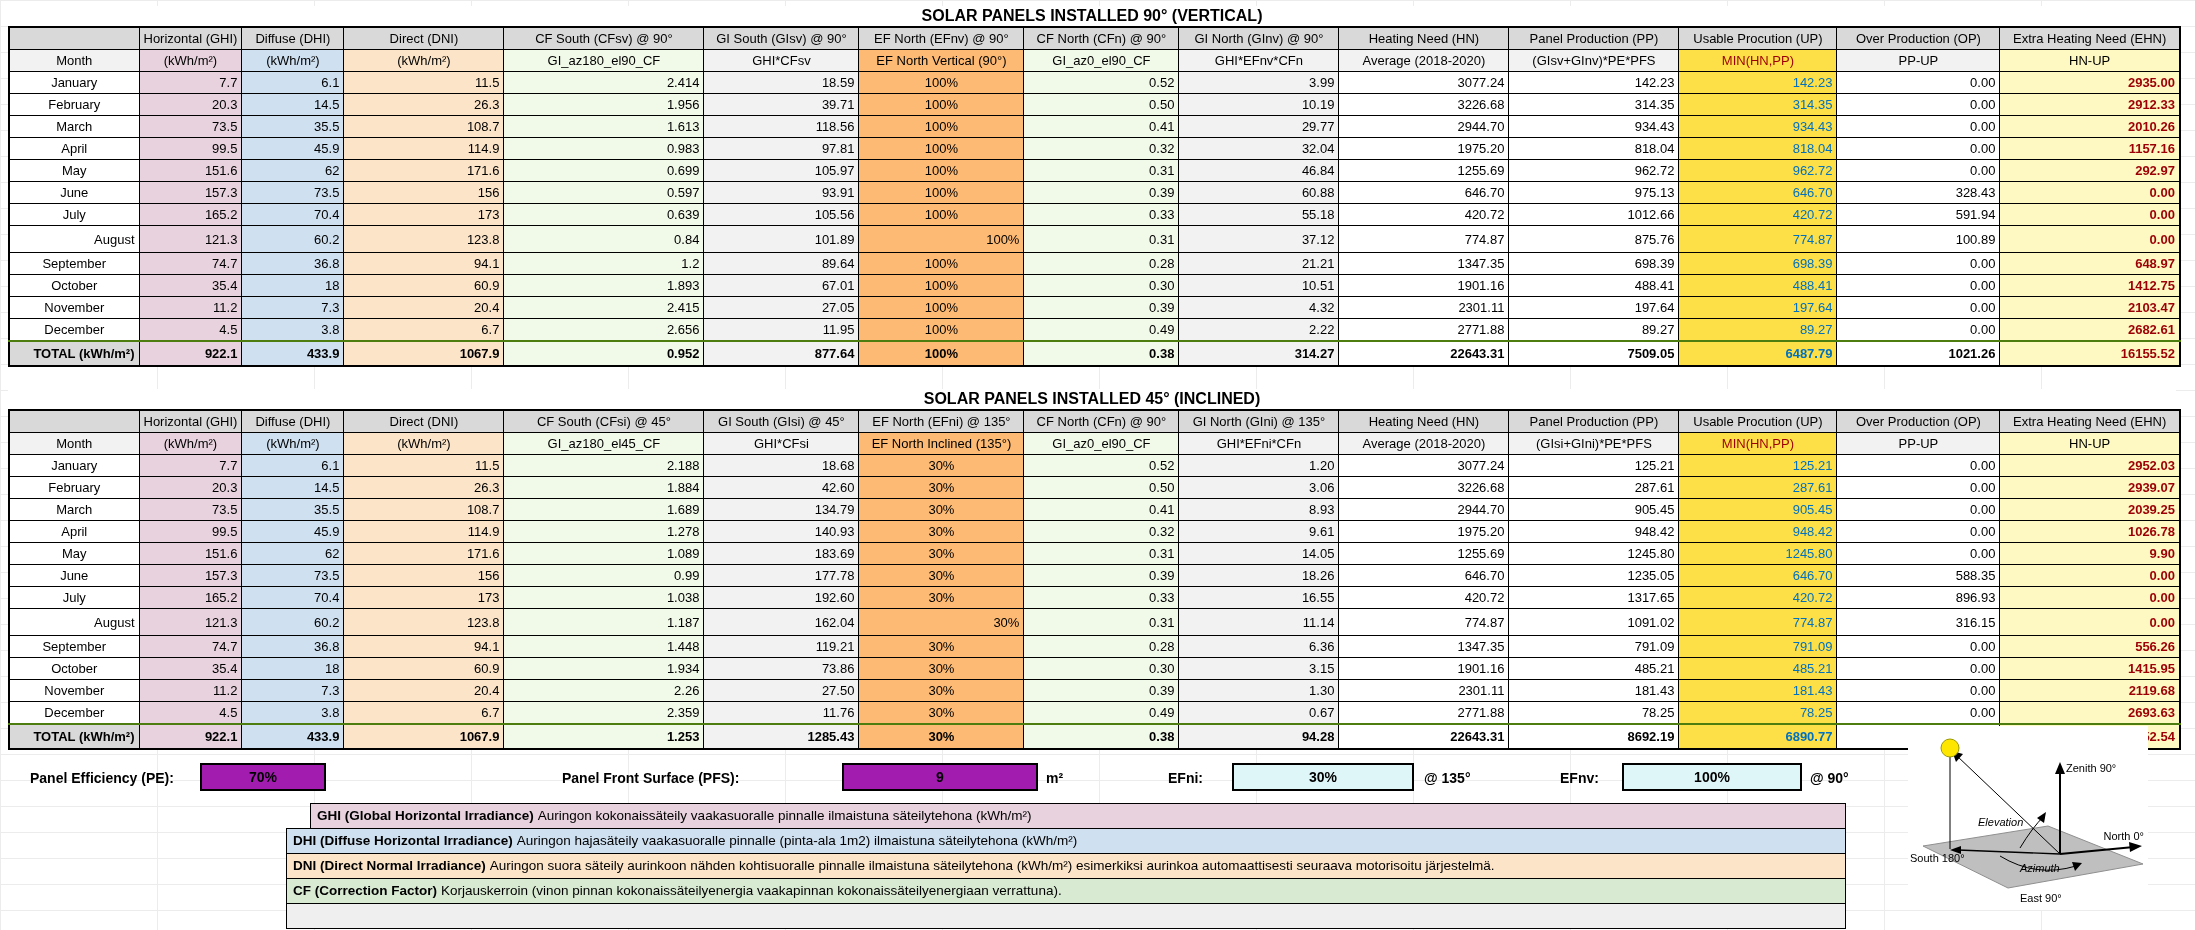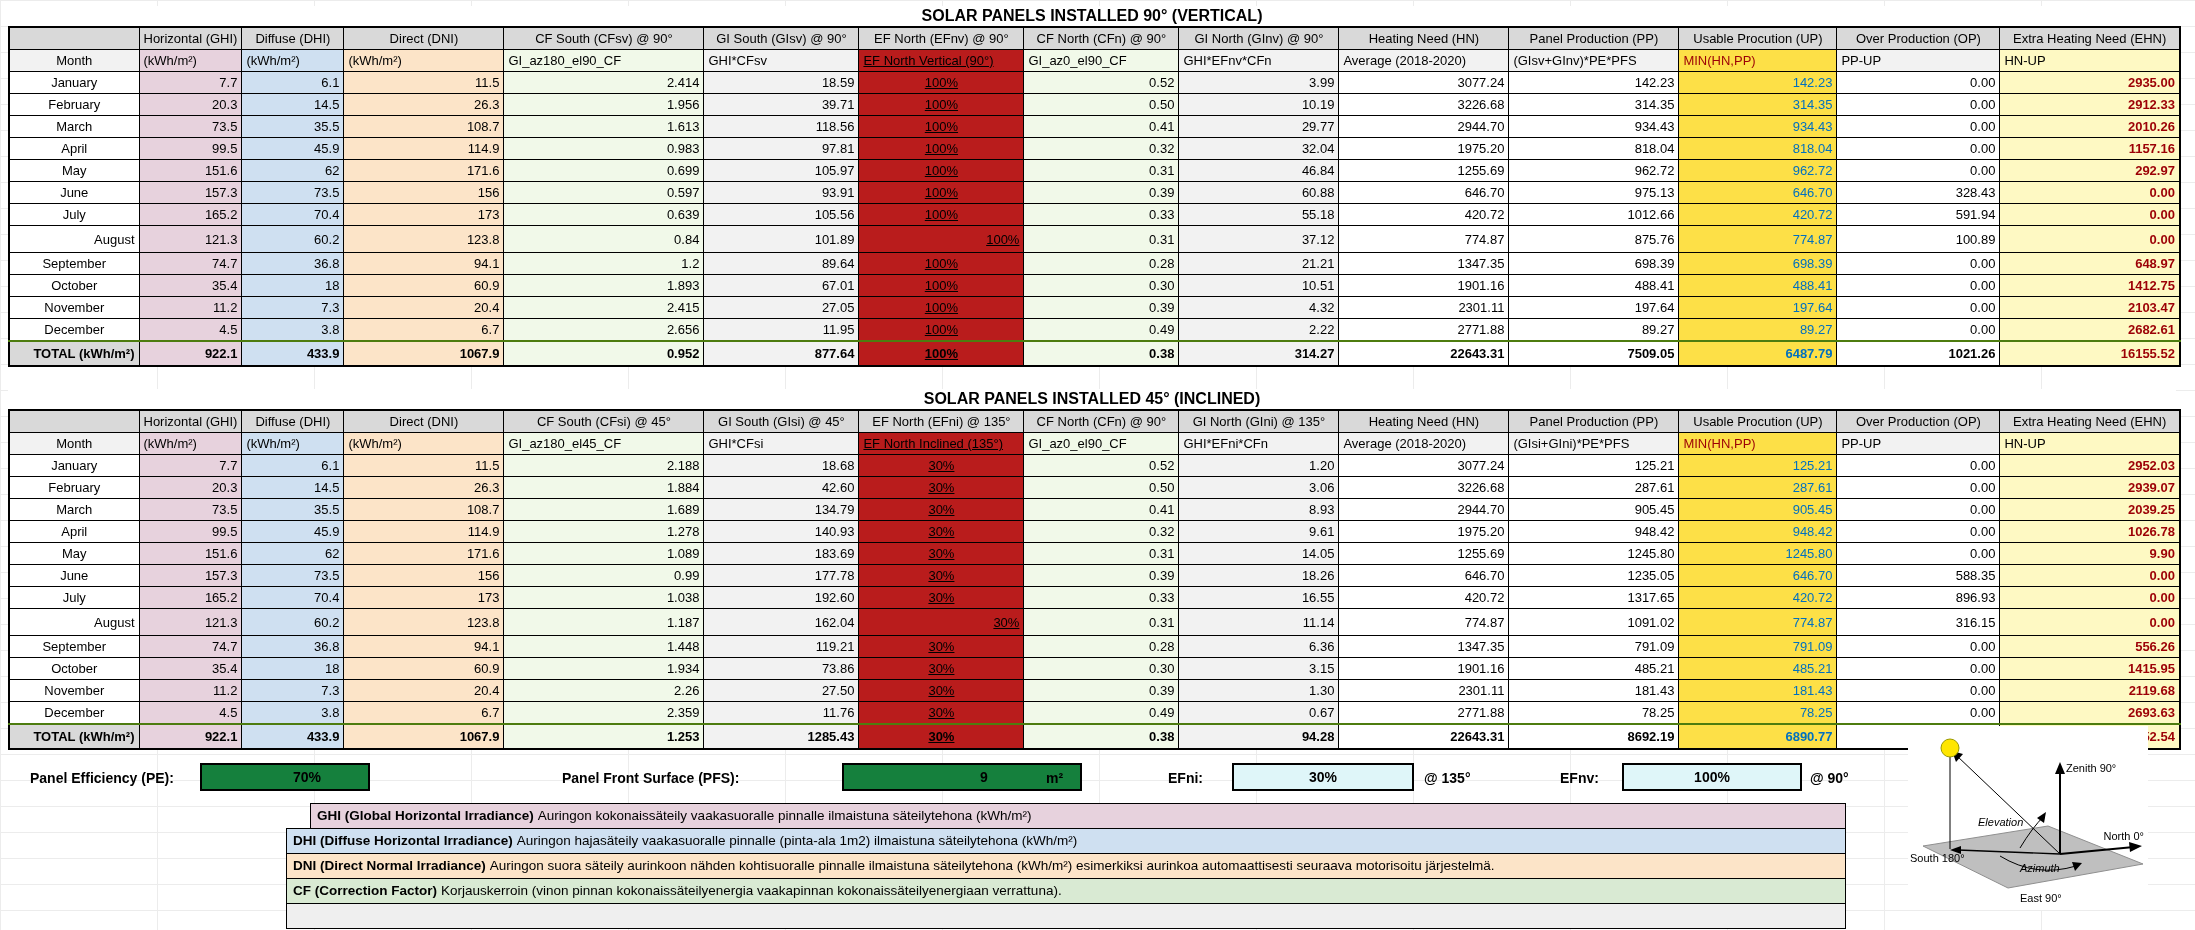--- a/index.html
+++ b/index.html
@@ -9,44 +9,44 @@
     background-size:157px 26px;
     font-family:"Liberation Sans",sans-serif;
   }
   .ttl{width:2168px;margin-left:8px;text-align:center;font-weight:bold;font-size:16px;height:20px;line-height:20px;background:#fff;}
   .ttl1{margin-top:6px;}
   .ttl2{margin-top:22px;}
   table.sheet{border-collapse:collapse;table-layout:fixed;margin-left:8px;background:#fff;border:2px solid #000;}
   table.sheet td,table.sheet th{border:1px solid #000;font-size:13px;font-weight:normal;padding:0 4px;height:21px;overflow:hidden;white-space:nowrap;}
   th.hdr{background:#D9D9D9;font-weight:bold;text-align:center;height:22px;}
   th.subm{background:#F2F2F2;font-weight:bold;text-align:center;}
-  th.sub{text-align:left;}
+  th.sub{text-align:center;}
   td.month{font-weight:bold;text-align:center;background:#fff;}
   td.tlabel{font-weight:bold;text-align:right;background:#D9D9D9;}
   .ar{text-align:right;}
   .ac{text-align:center;}
   .s-pink{background:#E7D2DD;}
   .s-blue{background:#CFE0F1;}
   .s-orange{background:#FCE4C8;}
   .s-green{background:#F1F9E9;}
-  .s-cyan{background:#b91c1c;text-decoration:underline;}
+  .s-cyan{background:#fdba74;}
   .s-gray{background:#F2F2F2;}
   .s-white{background:#FFFFFF;}
   .s-red{background:#fde047;}
   .s-cream{background:#fef9c3;}
   .t-blue{color:#0070C0;}
   .t-darkred{color:#9C0006;}
   td.cell.t-darkred{font-weight:bold;}
   tr.august td{height:26px;text-align:right;}
   td.bighn{font-weight:bold;font-size:14.5px;}
   tr.totrow td{border-top:2px solid #4d7c0f;font-weight:bold;height:23px;}
   .params{position:relative;height:36px;margin-top:10px;font-weight:bold;font-size:14px;}
   .params .pl{position:absolute;top:5px;height:26px;line-height:26px;}
   .params .pbox{position:absolute;top:3px;height:24px;line-height:24px;border:2px solid #000;text-align:center;}
-  .box-gray{background:#15803d;padding-left:44px;}
+  .box-gray{background:#a21caf;}
   .box-cyan{background:#DFF6F9;}
   .legend{margin:8px 0 0 286px;width:1560px;}
   .legend-row{border:1px solid #000;margin-top:-1px;height:24px;line-height:24px;padding-left:6px;font-size:13.5px;overflow:hidden;white-space:nowrap;}
   .legend-row b{margin-right:4px;}
   .diagram{position:absolute;left:1908px;top:726px;width:240px;height:184px;background:#fff;}
   .diagram text{font-family:"Liberation Sans",sans-serif;font-size:11px;}
   .diagram .it{font-style:italic;}
 </style>
 </head>
 <body>

